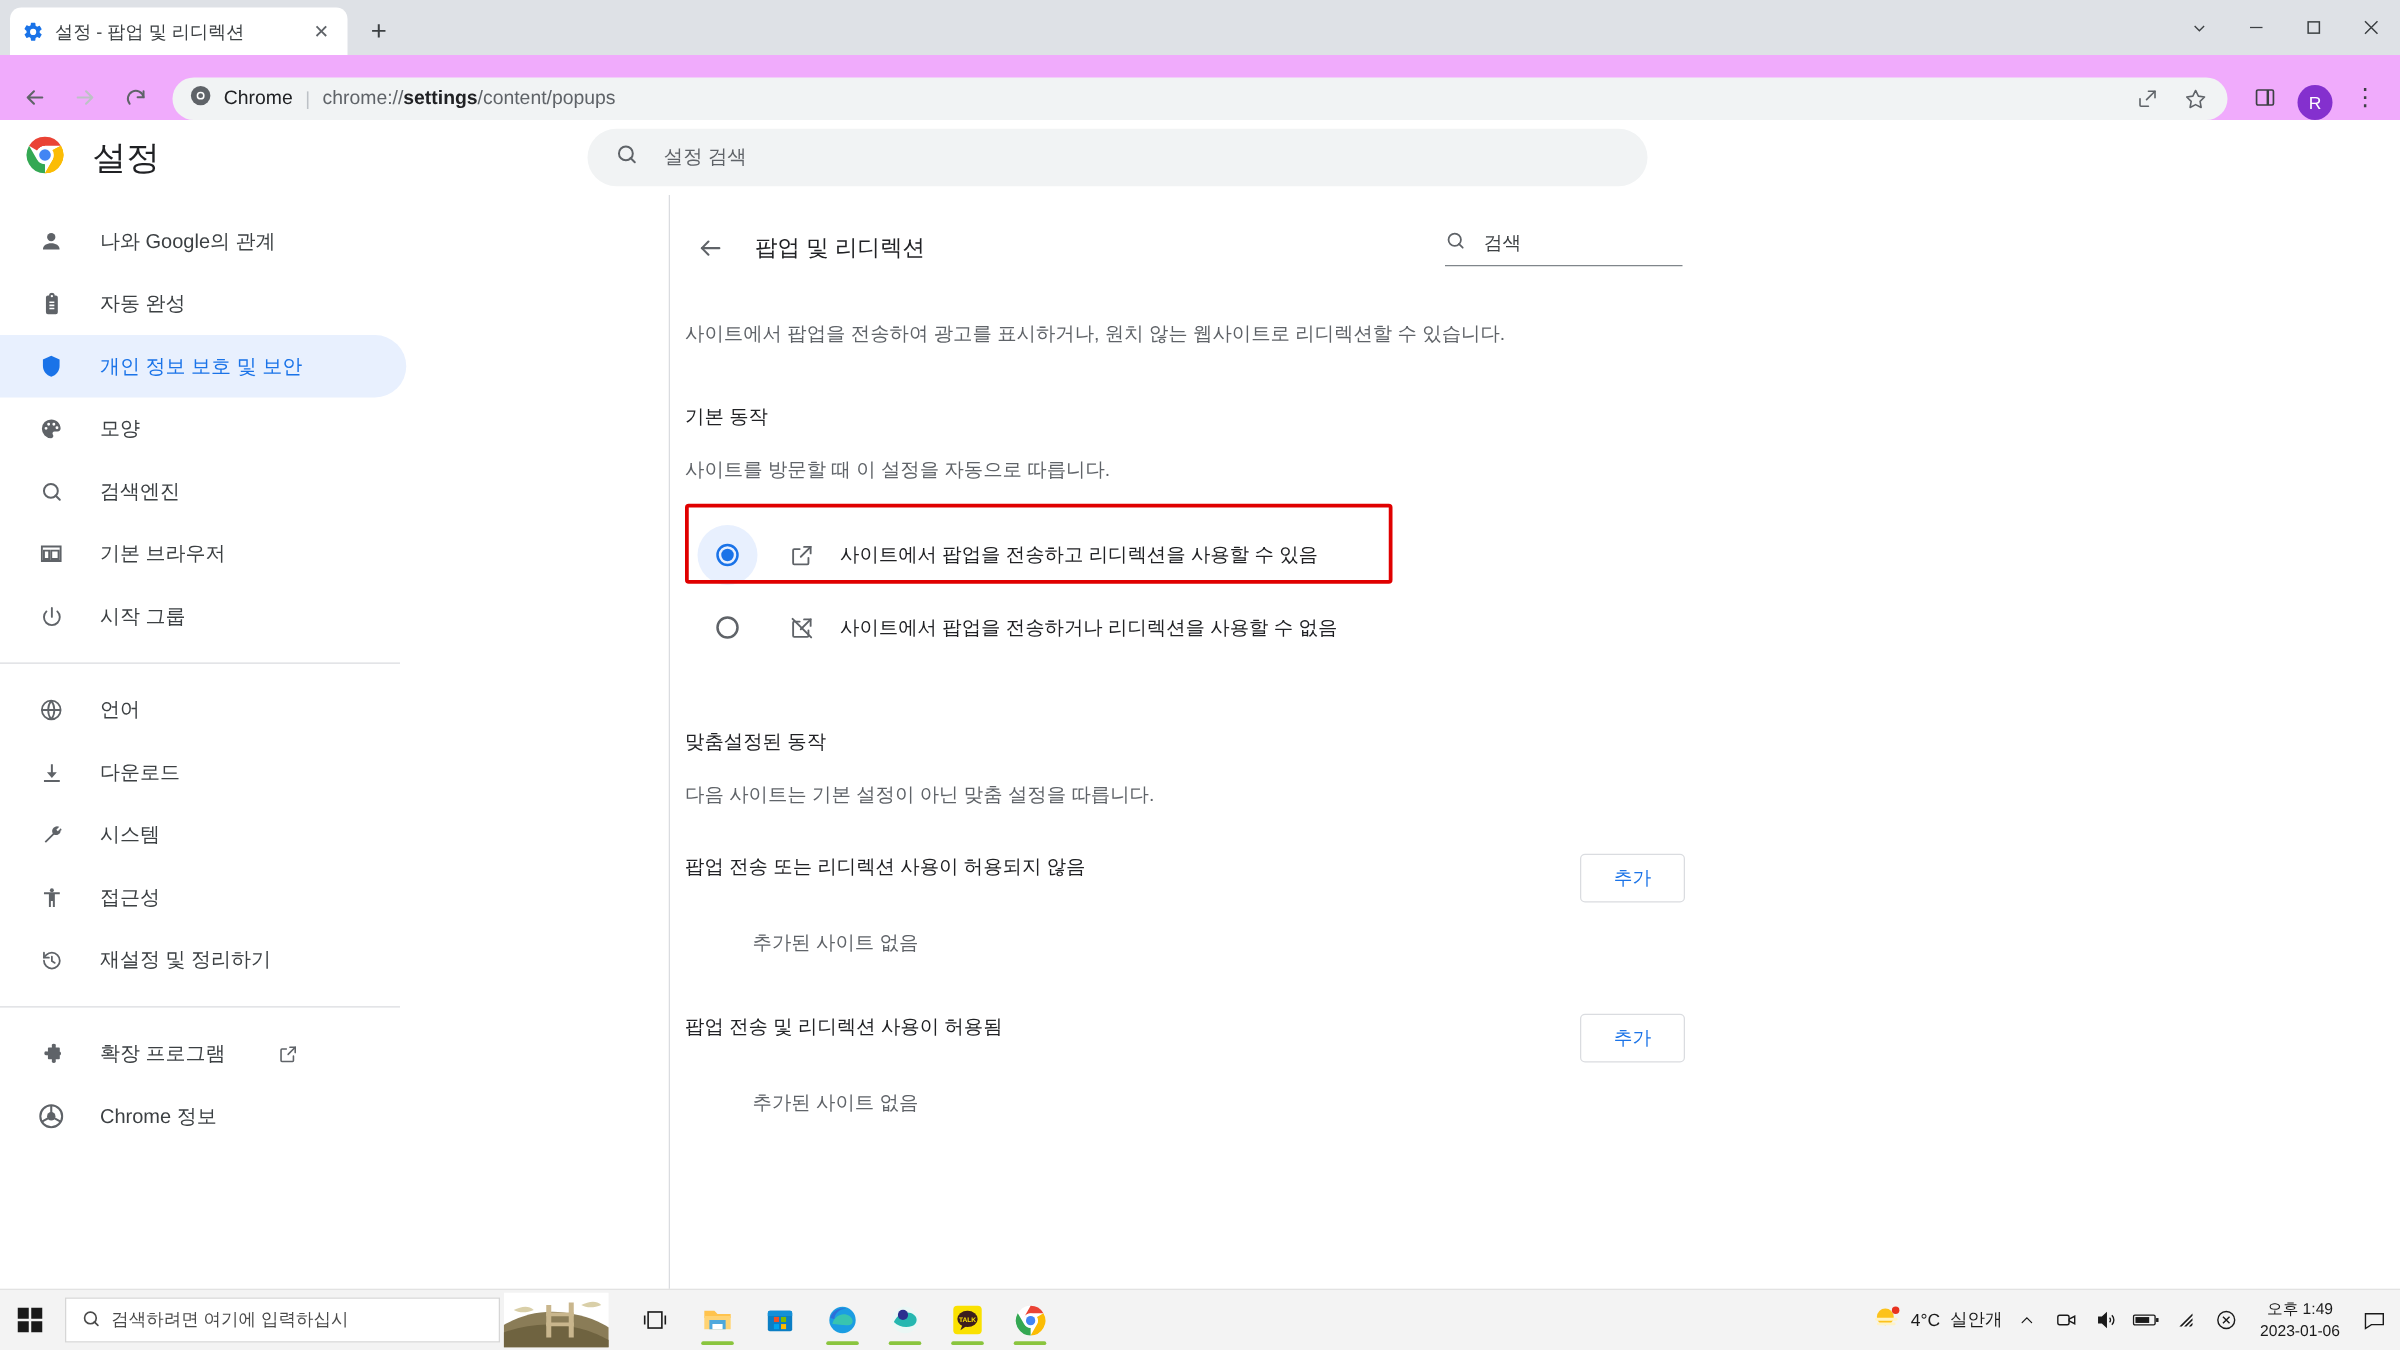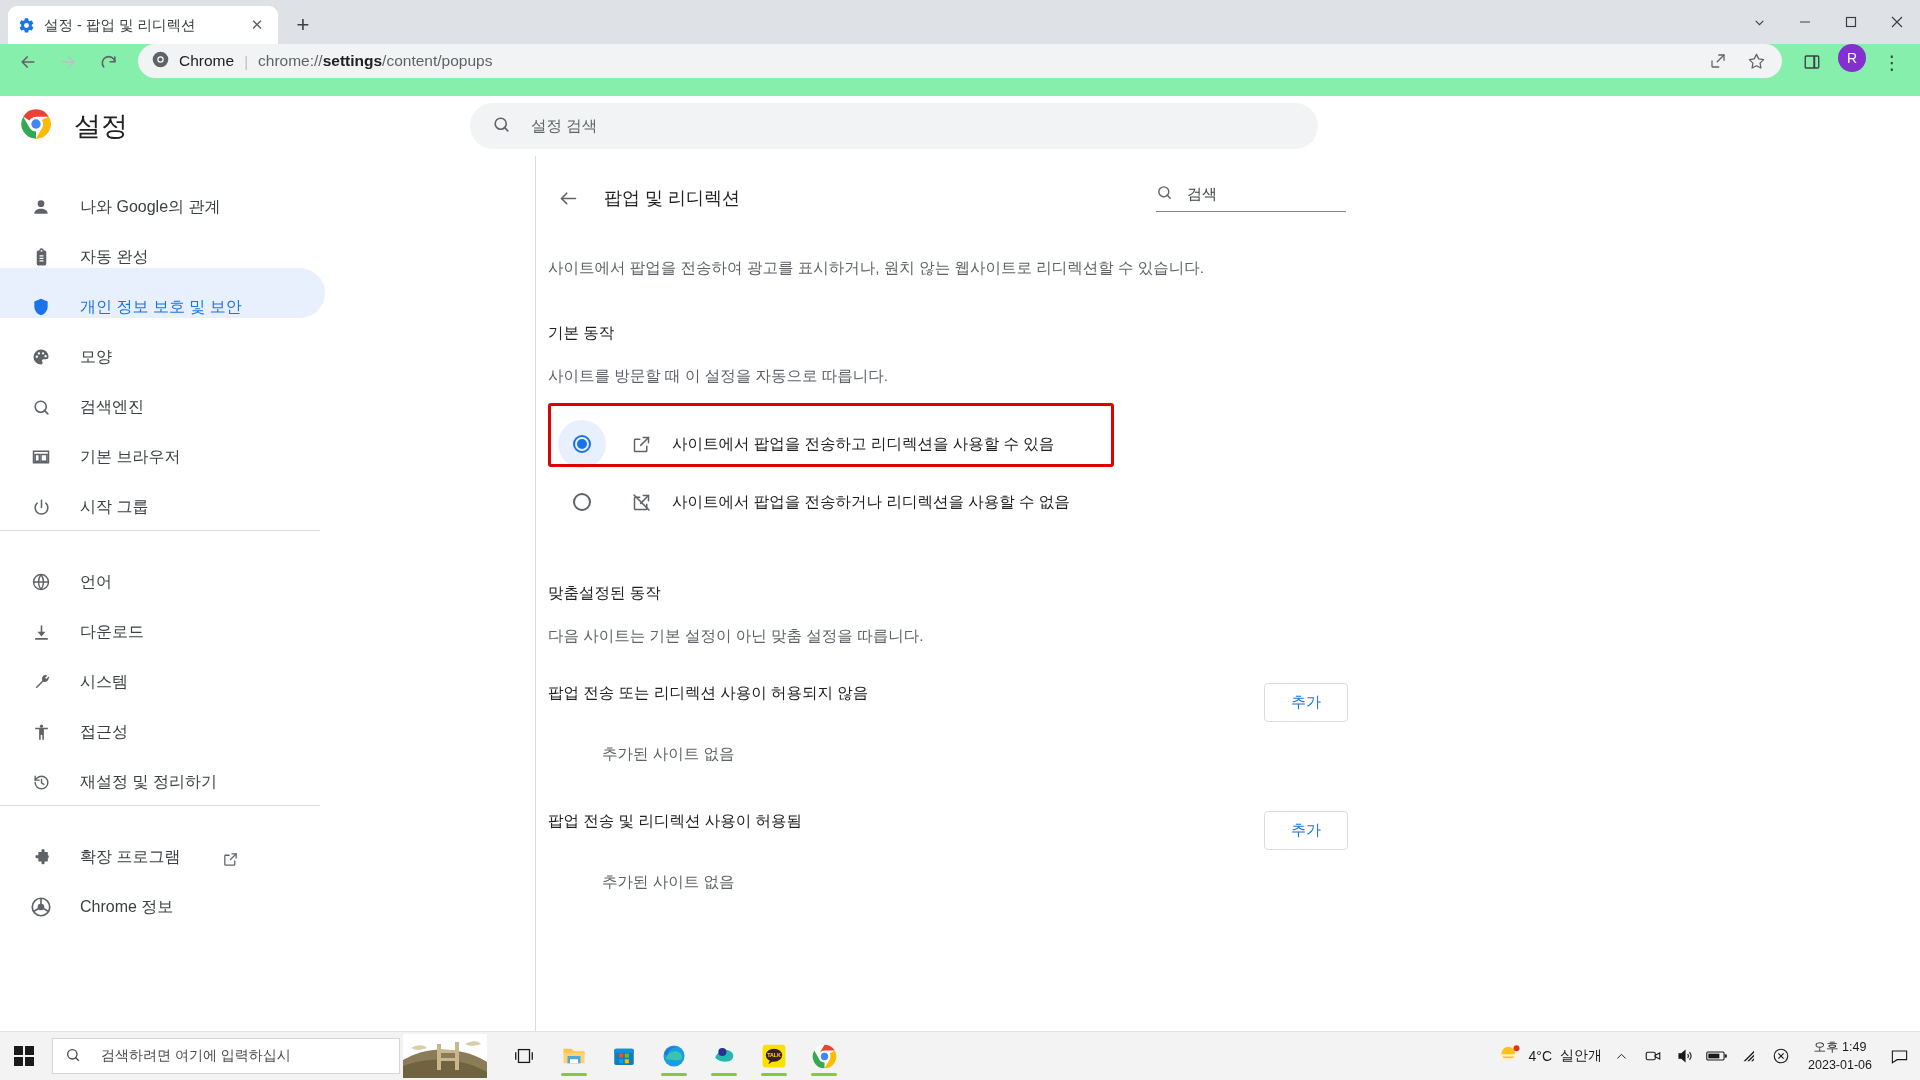--- a/index.html
+++ b/index.html
@@ -38,21 +38,21 @@
   }
   .winctrl { position:absolute; right:0; top:0; height:44px; display:flex; align-items:center; }
   .winbtn {
     width:46px; height:44px; display:flex; align-items:center; justify-content:center;
     color:#3c4043;
   }
 
   
   .toolbar {
     position:absolute; left:0; top:44px; width:1920px; height:52px;
-    background:#86efac; display:flex; align-items:flex-start; padding:0 10px;
+    background:#f0abfc; display:flex; align-items:flex-end; padding:0 10px;
     box-sizing:border-box; gap:4px;
   }
   .tbtn {
     width:36px; height:36px; border-radius:50%;
     display:flex; align-items:center; justify-content:center; color:#5f6368;
     flex:none;
   }
   .omnibox {
     flex:1; height:34px; background:#f1f3f4; border-radius:18px;
     display:flex; align-items:center; padding:0 14px; margin:0 8px;
@@ -84,21 +84,21 @@
     border:none; background:transparent; outline:none; font-size:15.5px;
     color:#202124; width:100%; font-family:inherit;
   }
   .settings-search input::placeholder { color:#5f6368; }
 
   
   .page { position:absolute; left:0; top:156px; width:1920px; height:876px; background:#fff; display:flex; }
 
   .sidebar { width:535px; flex:none; padding-top:12px; box-sizing:border-box; }
   .snav-item {
-    height:50px; display:flex; align-items:flex-end; gap:28px;
+    height:50px; display:flex; align-items:center; gap:28px;
     padding-left:30px; border-radius:0 25px 25px 0; margin-right:210px;
     color:#3c4043; font-size:16px; white-space:nowrap;
   }
   .snav-item .sicon { width:22px; height:22px; flex:none; display:flex; align-items:center; justify-content:center; color:#5f6368; }
   .snav-item.active { background:#e8f0fe; color:#1a73e8; }
   .snav-item.active .sicon { color:#1a73e8; }
   .snav-sep { height:1px; background:#dadce0; margin:12px 0 12px 0; width:320px; }
   .ext-link { margin-left:14px; color:#5f6368; display:inline-flex; }
 
   .content { flex:1; border-left:1px solid #dadce0; position:relative; }
@@ -152,21 +152,21 @@
   .empty-row { font-size:15.5px; color:#5f6368; margin-top:22px; padding-left:54px; }
 
   
   .taskbar {
     position:absolute; left:0; bottom:0; width:1920px; height:48px;
     background:#f3f3f3; display:flex; align-items:center; border-top:1px solid #e2e2e2;
   }
   .start { width:48px; height:48px; display:flex; align-items:center; justify-content:center; }
   .tb-search {
     width:348px; height:36px; background:#ffffff; border:1px solid #d6d6d6;
-    display:flex; align-items:center; gap:20px; padding:0 12px; box-sizing:border-box;
+    display:flex; align-items:center; gap:8px; padding:0 12px; box-sizing:border-box;
     margin-left:4px;
   }
   .tb-search span { font-size:14px; color:#4a4a4a; white-space:nowrap; overflow:hidden; }
   .tb-news { width:86px; height:44px; margin-left:2px; display:flex; align-items:flex-end; justify-content:center; }
   .tb-icons { display:flex; align-items:center; gap:6px; margin-left:14px; }
   .tb-icon {
     width:44px; height:44px; display:flex; align-items:center; justify-content:center;
     position:relative;
   }
   .tb-icon.running::after {

